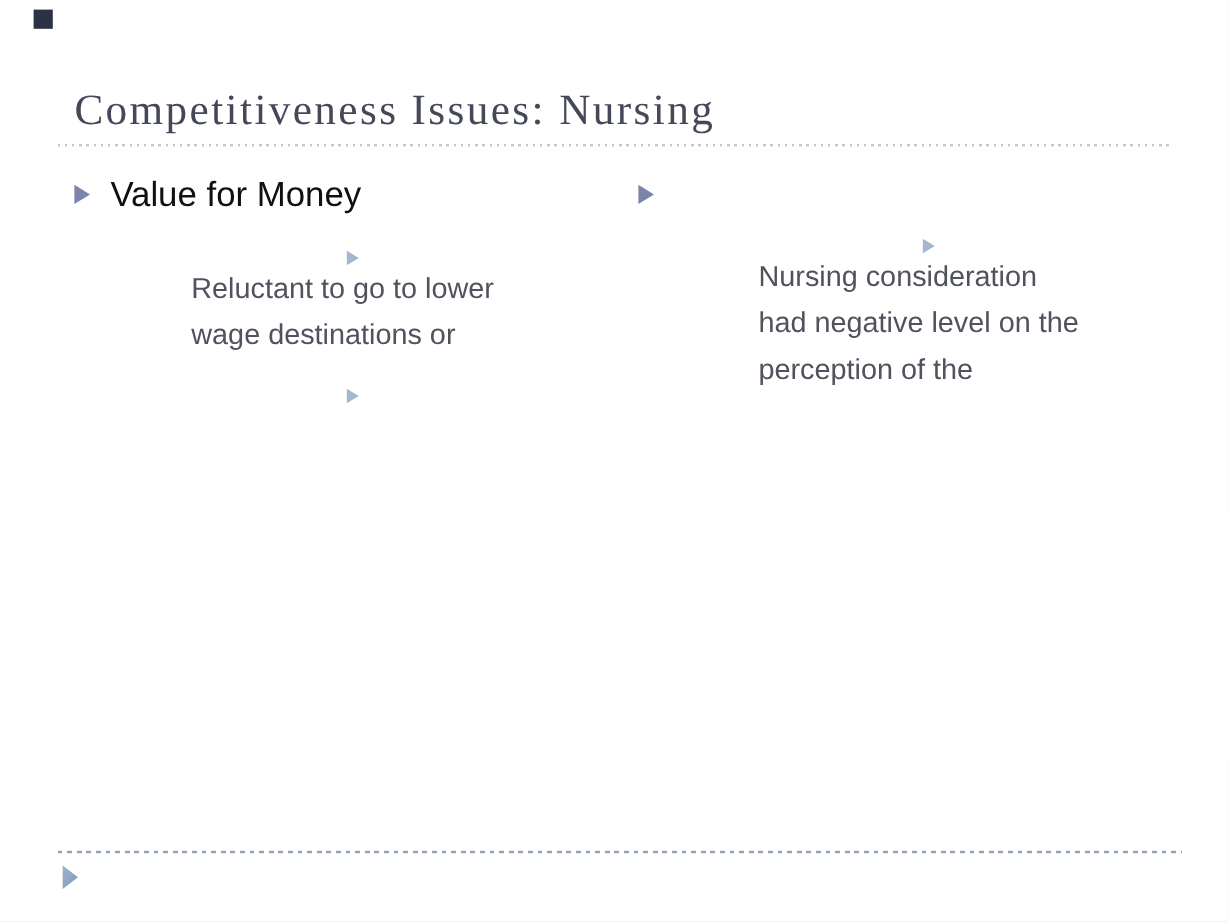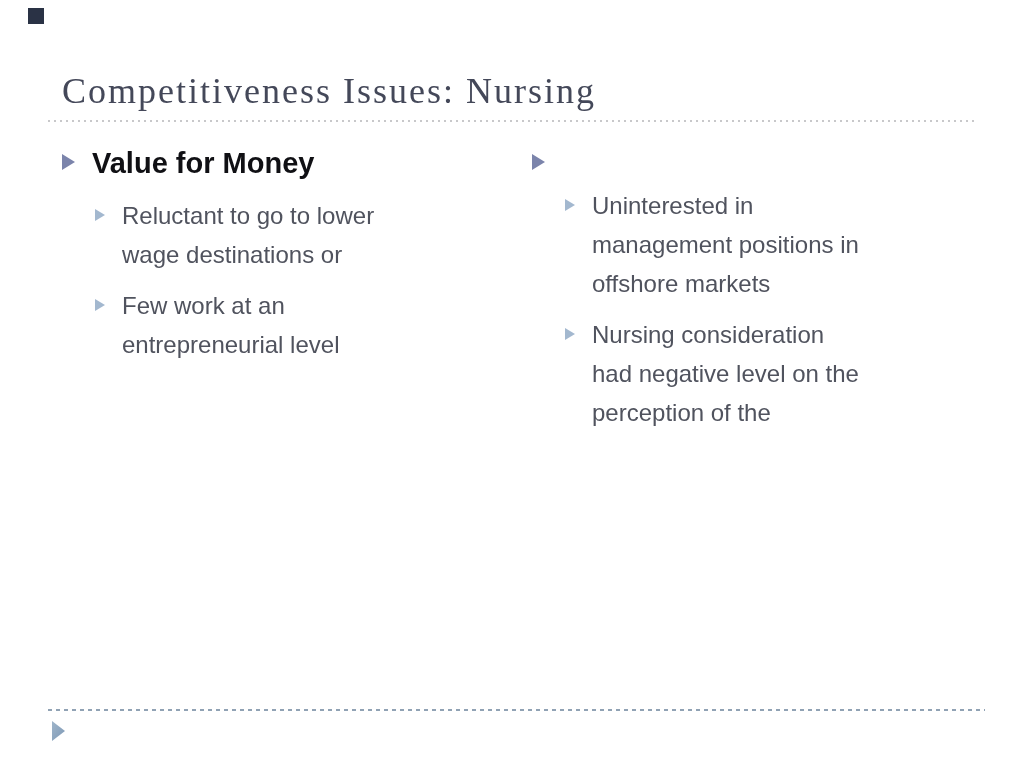--- a/index.html
+++ b/index.html
@@ -44,24 +44,23 @@
     border-left: 13px solid #7b84ab;
     margin-top: 8px;
     flex: 0 0 auto;
   }
   .heading-text {
     margin-left: 17px;
     font-size: 29px;
     line-height: 34px;
     color: #101014;
     white-space: nowrap;
-    font-weight: bold;
   }
   .items { margin-top: 16px; }
-  .item-row { display: flex; align-items: flex-start; margin-bottom: 12px; }
+  .item-row { display: flex; align-items: center; margin-bottom: 12px; flex-direction: column; }
   .bullet-l2 {
     width: 0; height: 0;
     border-top: 6px solid transparent;
     border-bottom: 6px solid transparent;
     border-left: 10px solid #a3b8cf;
     margin-left: 33px;
     margin-top: 13px;
     flex: 0 0 auto;
   }
   .item-text {
@@ -98,41 +97,29 @@
     <div class="items">
       <div class="item-row">
         <span class="bullet-l2"></span>
         <div class="item-text">
           <div class="line">Reluctant to go to lower</div>
           <div class="line">wage destinations or</div>
         </div>
       </div>
       <div class="item-row">
         <span class="bullet-l2"></span>
-        <div class="item-text">
-          <div class="line">Few work at an</div>
-          <div class="line">entrepreneurial level</div>
-        </div>
       </div>
     </div>
   </div>
 
   <div class="column right">
     <div class="heading-row">
       <span class="bullet-l1"></span>
     </div>
     <div class="items">
-      <div class="item-row">
-        <span class="bullet-l2"></span>
-        <div class="item-text">
-          <div class="line">Uninterested in</div>
-          <div class="line">management positions in</div>
-          <div class="line">offshore markets</div>
-        </div>
-      </div>
       <div class="item-row">
         <span class="bullet-l2"></span>
         <div class="item-text">
           <div class="line">Nursing consideration</div>
           <div class="line">had negative level on the</div>
           <div class="line">perception of the</div>
         </div>
       </div>
     </div>
   </div>

